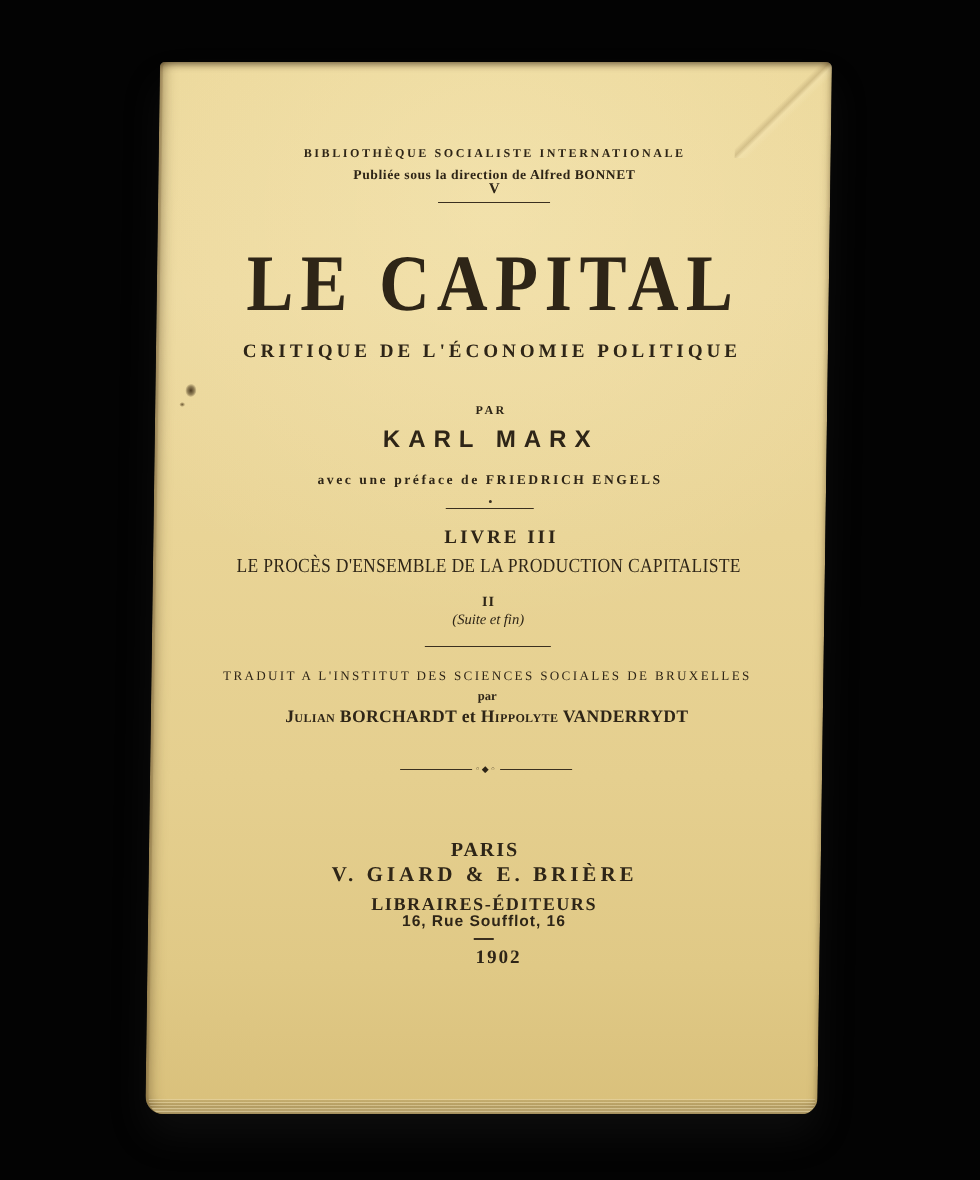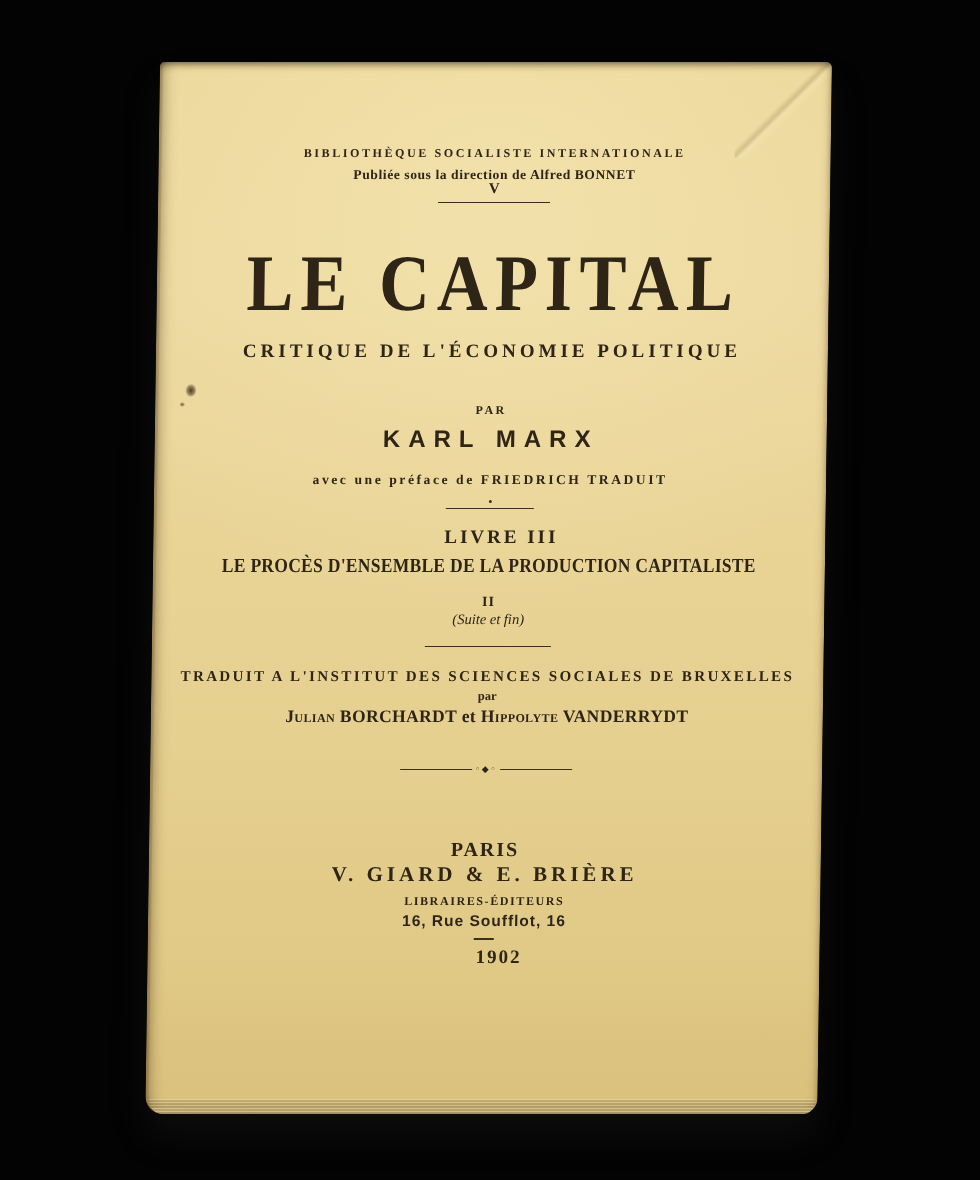--- a/index.html
+++ b/index.html
@@ -70,36 +70,36 @@
   .subtitle {top:278px;font-size:19px;letter-spacing:4px;font-weight:600;}
   .par-label{top:341px;font-size:12px;letter-spacing:2.5px;font-weight:700;}
   .author{
     top:363px;font-size:24px;font-weight:700;letter-spacing:8px;
     font-family:"Liberation Sans","DejaVu Sans",sans-serif;
   }
   .preface  {top:410px;font-size:13.5px;letter-spacing:2.6px;font-weight:600;}
   .sep-dot{position:absolute;top:438px;left:50%;width:3px;height:3px;margin-left:-1px;border-radius:50%;background:#3a2f1f;}
   .sep-rule{top:446px;width:88px;margin-left:-44px;border-top-width:1.2px;}
   .livre    {top:464px;font-size:19px;letter-spacing:3px;font-weight:600;padding-left:24px;}
-  .part-title{top:492px;font-size:20px;font-weight:700;letter-spacing:.4px;}
+  .part-title{top:492px;font-size:20px;font-weight:400;letter-spacing:.4px;}
   .part-title span{display:inline-block;transform:scaleX(.87);transform-origin:50% 50%;}
   .tome     {top:532px;font-size:14px;letter-spacing:1px;font-weight:600;}
   .suite    {top:549px;font-size:14.5px;font-style:italic;}
   .suite-rule{top:584px;width:126px;margin-left:-63px;border-top-width:1.4px;}
-  .traduit  {top:606px;font-size:15px;letter-spacing:2.4px;font-weight:700;}
+  .traduit  {top:606px;font-size:13px;letter-spacing:2.4px;font-weight:400;}
   .par2     {top:627px;font-size:12.5px;font-weight:600;}
   .translators{top:644px;font-size:17.5px;font-weight:600;letter-spacing:.4px;}
   .sc{font-variant:small-caps;}
   
   .ornament{top:702px;display:flex;align-items:center;justify-content:center;position:absolute;left:0;right:0;}
   .orn-line{width:72px;border-top:1.2px solid #3a2f1f;height:0;}
   .orn-core{font-size:9px;letter-spacing:1.5px;padding:0 3px;color:#2e2517;font-family:"DejaVu Sans",sans-serif;}
   .city     {top:776px;font-size:20px;letter-spacing:2px;font-weight:600;}
   .publisher{top:800px;font-size:21px;letter-spacing:4px;font-weight:700;}
-  .role     {top:832px;font-size:12px;letter-spacing:1.6px;font-weight:600;}
+  .role     {top:832px;font-size:18px;letter-spacing:1.6px;font-weight:600;}
   .address  {top:850px;font-size:15.5px;letter-spacing:1px;font-weight:700;
              font-family:"Liberation Sans","DejaVu Sans",sans-serif;}
   .year-dash{top:876px;width:20px;margin-left:-10px;border-top-width:2px;}
   .year     {top:884px;font-size:19px;letter-spacing:2px;font-weight:600;padding-left:30px;}
 </style>
 </head>
 <body>
 
 <div class="book">
 
@@ -110,21 +110,21 @@
   <div class="line series-name">BIBLIOTHÈQUE SOCIALISTE INTERNATIONALE</div>
   <div class="line series-editor">Publiée sous la direction de Alfred BONNET</div>
   <div class="line series-volume">V</div>
   <div class="rule series-rule"></div>
 
   <div class="line main-title"><span>LE CAPITAL</span></div>
   <div class="line subtitle">CRITIQUE DE L'ÉCONOMIE POLITIQUE</div>
 
   <div class="line par-label">PAR</div>
   <div class="line author">KARL MARX</div>
-  <div class="line preface">avec une préface de FRIEDRICH TRADUIT</div>
+  <div class="line preface">avec une préface de FRIEDRICH ENGELS</div>
 
   <div class="sep-dot"></div>
   <div class="rule sep-rule"></div>
 
   <div class="line livre">LIVRE III</div>
   <div class="line part-title"><span>LE PROCÈS D'ENSEMBLE DE LA PRODUCTION CAPITALISTE</span></div>
   <div class="line tome">II</div>
   <div class="line suite">(Suite et fin)</div>
   <div class="rule suite-rule"></div>
 

